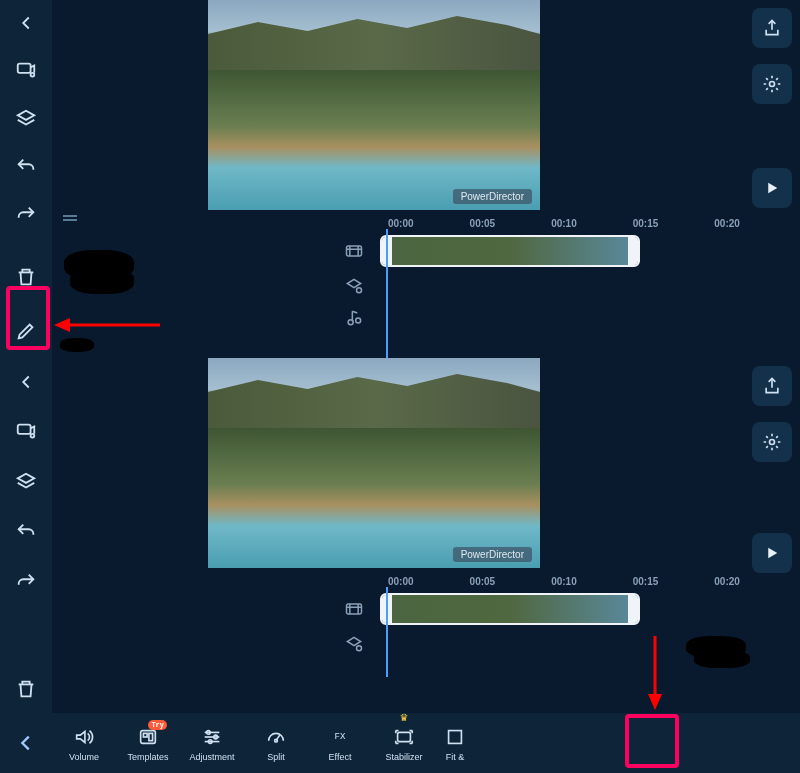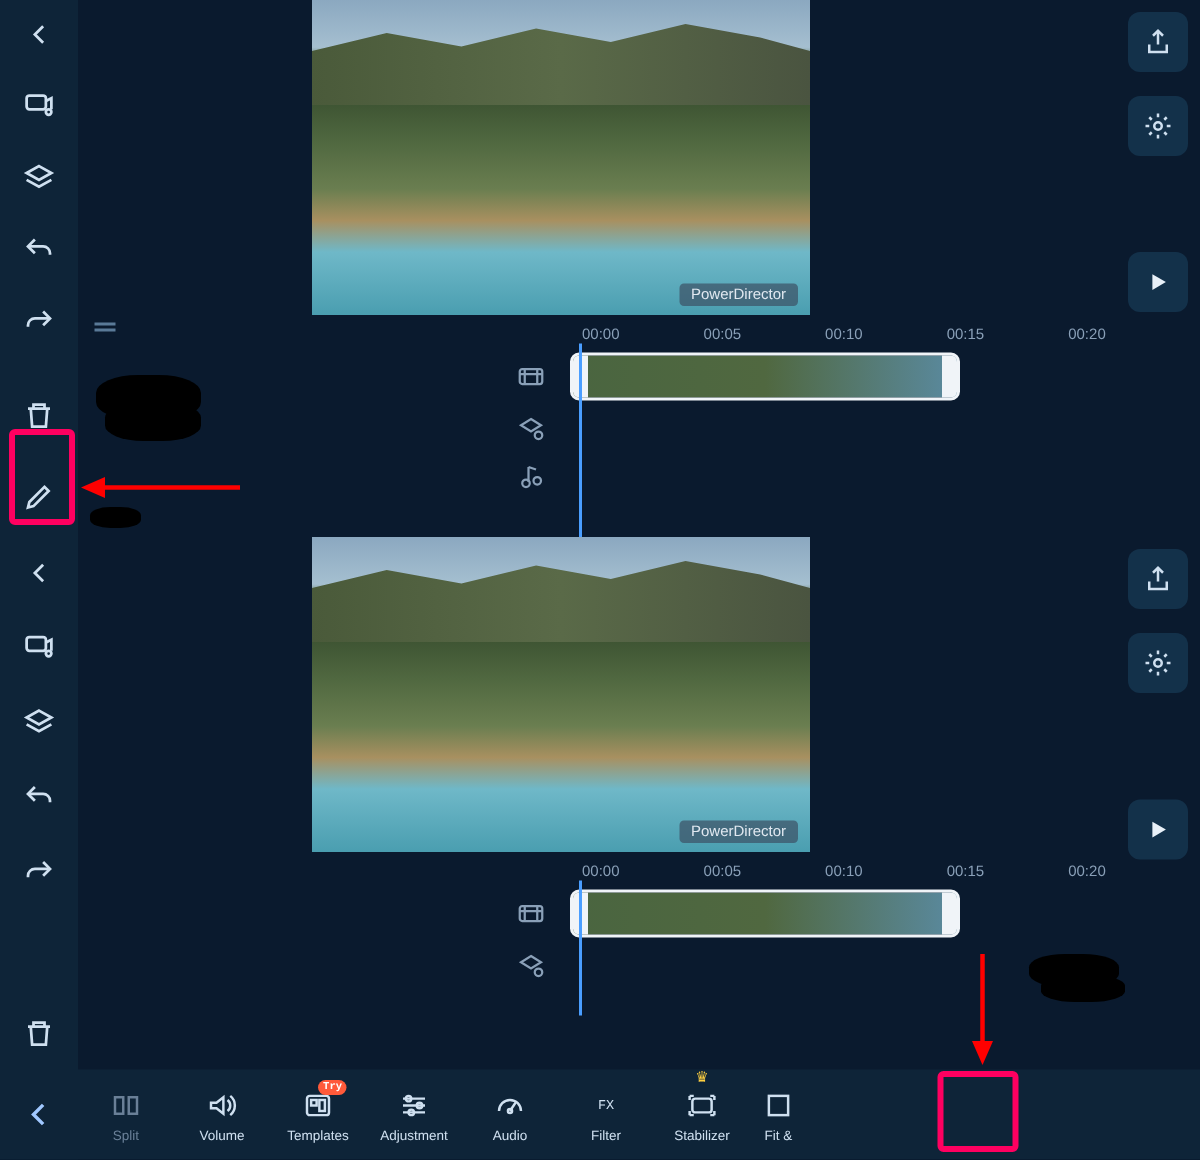--- a/index.html
+++ b/index.html
@@ -103,20 +103,21 @@
   
   .timeline-area {
     position: absolute;
     left: 340px; top: 218px; right: 56px;
   }
   .time-ruler {
     display: flex; gap: 56px;
     color: #8aa0b8; font-size: 10px;
     padding-left: 48px;
     margin-bottom: 4px;
+    font-weight: bold;
   }
   .timeline-track {
     position: relative;
     display: flex; align-items: center;
     height: 36px;
   }
   .track-icon {
     width: 28px; height: 28px;
     display: flex; align-items: center; justify-content: center;
     color: #8aa0b8; margin-right: 12px;
@@ -464,29 +465,20 @@
     <polygon class="head" points="15,76 8,60 22,60"></polygon>
   </svg>
 
   <div class="bottom-toolbar">
     <div class="back-chevron">
         <svg viewBox="0 0 24 24">
           <polyline points="15 19 8 12 15 5"></polyline>
         </svg>
       </div>
 
-    <div class="tool-item dim">
-      <div class="ticon">
-          <svg viewBox="0 0 24 24">
-            <rect x="4" y="6" width="6" height="12"></rect>
-            <rect x="14" y="6" width="6" height="12"></rect>
-          </svg>
-        </div>
-      <span>Split</span>
-    </div>
 
     <div class="tool-item">
       <div class="ticon">
           <svg viewBox="0 0 24 24">
             <path d="M4 10 V14 H8 L13 18 V6 L8 10 Z"></path>
             <path d="M16 8 a5 5 0 0 1 0 8"></path>
             <path d="M18 5 a9 9 0 0 1 0 14"></path>
           </svg>
         </div>
       <span>Volume</span>
@@ -522,26 +514,26 @@
     </div>
 
     <div class="tool-item">
       <div class="ticon">
           <svg viewBox="0 0 24 24">
             <path d="M4 16 a8 8 0 0 1 16 0"></path>
             <line x1="12" y1="16" x2="16" y2="10"></line>
             <circle cx="12" cy="16" r="1.5"></circle>
           </svg>
         </div>
-      <span>Audio</span>
+      <span>Split</span>
     </div>
 
     <div class="tool-item">
       <div class="ticon fx-text">FX</div>
-      <span>Filter</span>
+      <span>Effect</span>
     </div>
 
     <div class="tool-item">
       <div class="crown">♛</div>
       <div class="ticon">
           <svg viewBox="0 0 24 24">
             <rect x="5" y="7" width="14" height="10" rx="2"></rect>
             <path d="M3 5 L6 5 M3 5 L3 8 M21 5 L18 5 M21 5 L21 8 M3 19 L6 19 M3 19 L3 16 M21 19 L18 19 M21 19 L21 16"></path>
           </svg>
         </div>

